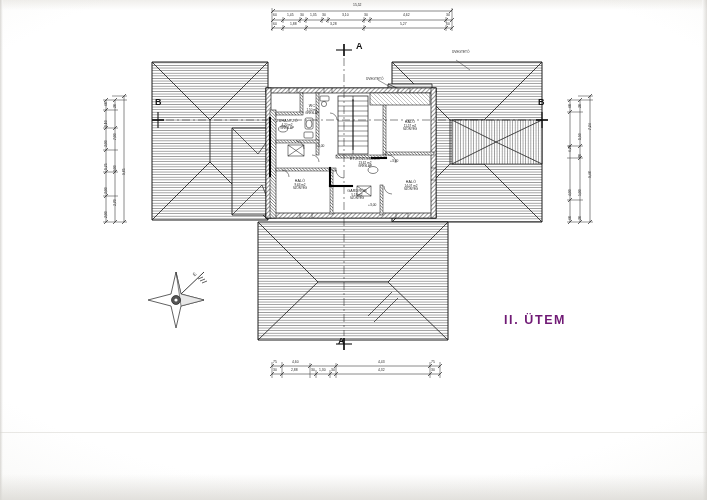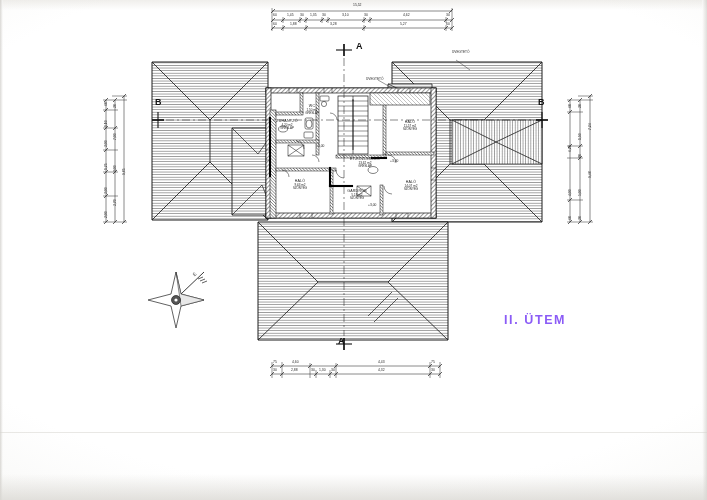--- a/index.html
+++ b/index.html
@@ -47,21 +47,21 @@
     line-height:26px;color:#6e6e6e;
   }
   .roomlbl{position:absolute;text-align:center;color:#1c1c1c;line-height:1.08;}
   .roomlbl .rn{font-size:3.6px;letter-spacing:.2px;display:block;}
   .roomlbl .ra{font-size:3.1px;display:block;}
   .roomlbl .rf{font-size:2.9px;display:block;}
   .dimtxt{position:absolute;font-size:3.4px;color:#2a2a2a;
           font-family:"Liberation Sans",sans-serif;white-space:nowrap;}
   .dimtxt.v{transform-origin:0 0;transform:rotate(-90deg);}
   .secmark{position:absolute;font-size:9px;font-weight:bold;color:#111;}
-  .phase{position:absolute;font-size:12.5px;font-weight:bold;letter-spacing:1.6px;color:#8b5cf6;}
+  .phase{position:absolute;font-size:12.5px;font-weight:bold;letter-spacing:1.6px;color:#701a75;}
   .smalltag{position:absolute;font-size:3.2px;color:#2b2b2b;}
   .lvl{position:absolute;font-size:3.3px;color:#1c1c1c;}
   .compasslbl{position:absolute;font-size:4.5px;color:#333;}
 </style>
 </head>
 <body>
 
 <div id="page">
   <div id="paper"></div>
   <div class="scan-edge topfade"></div>

